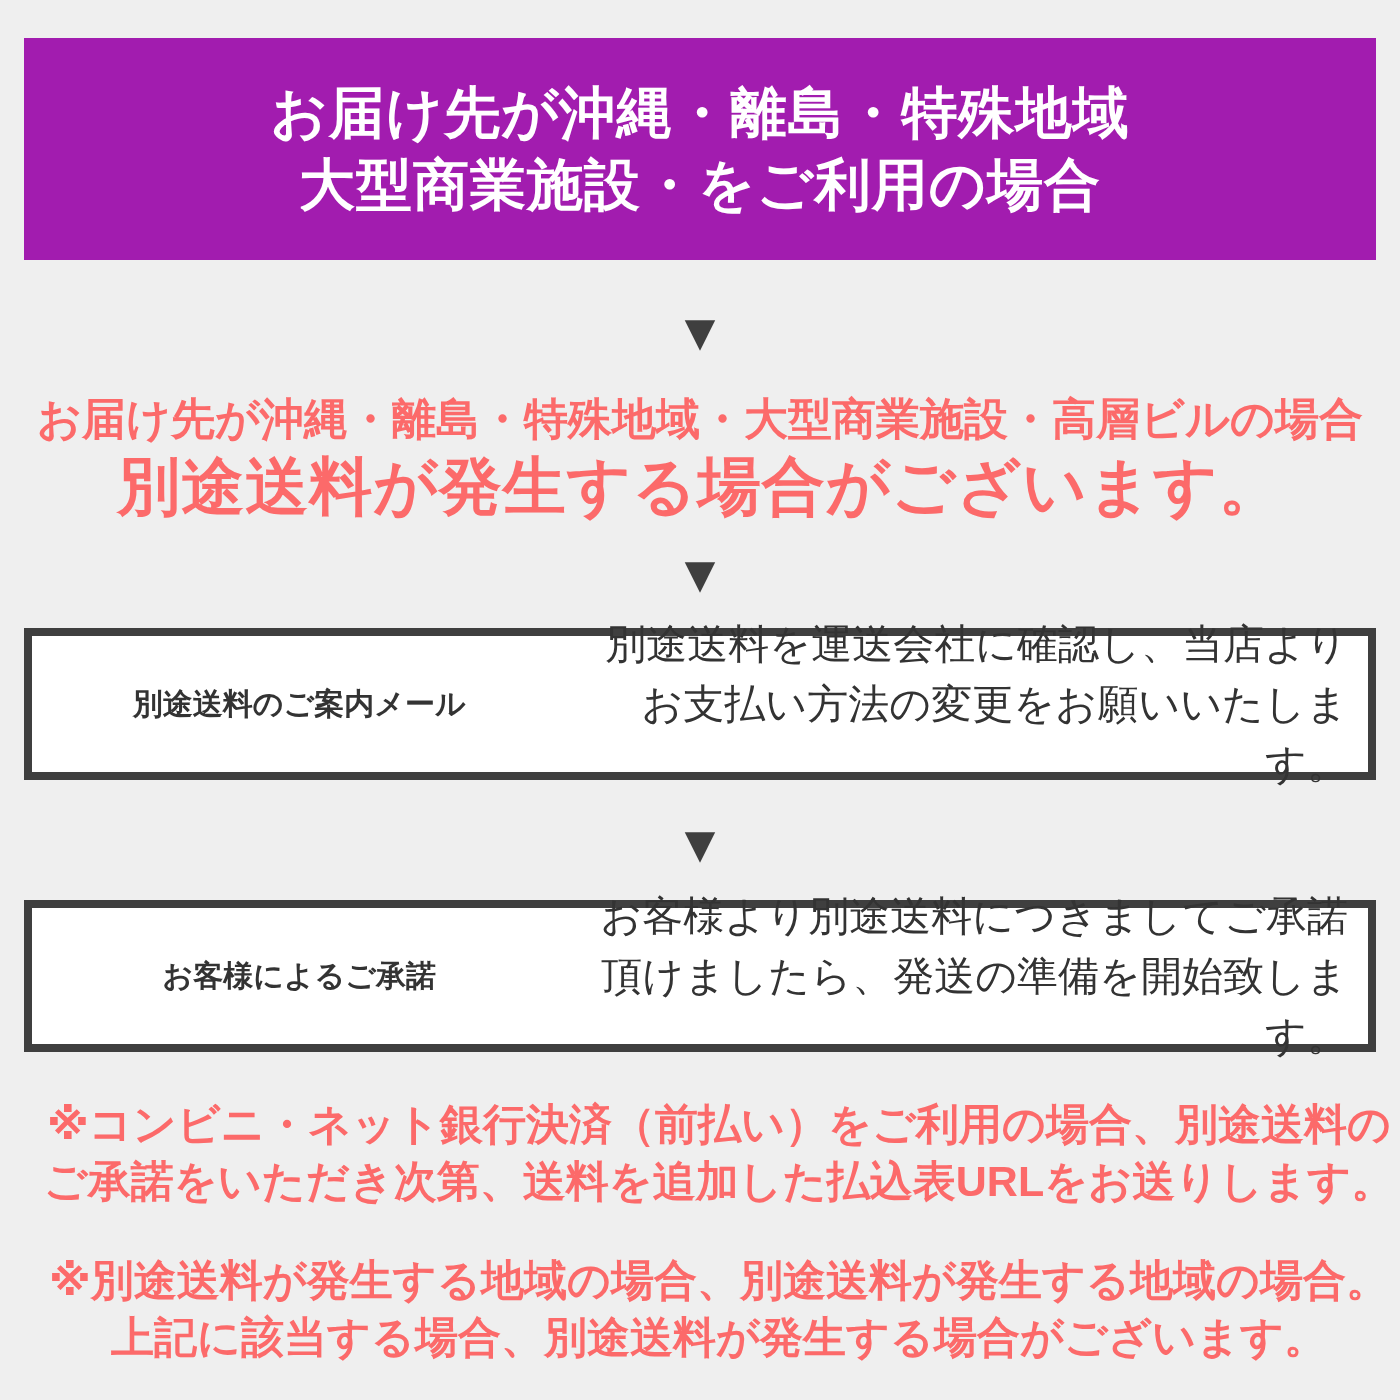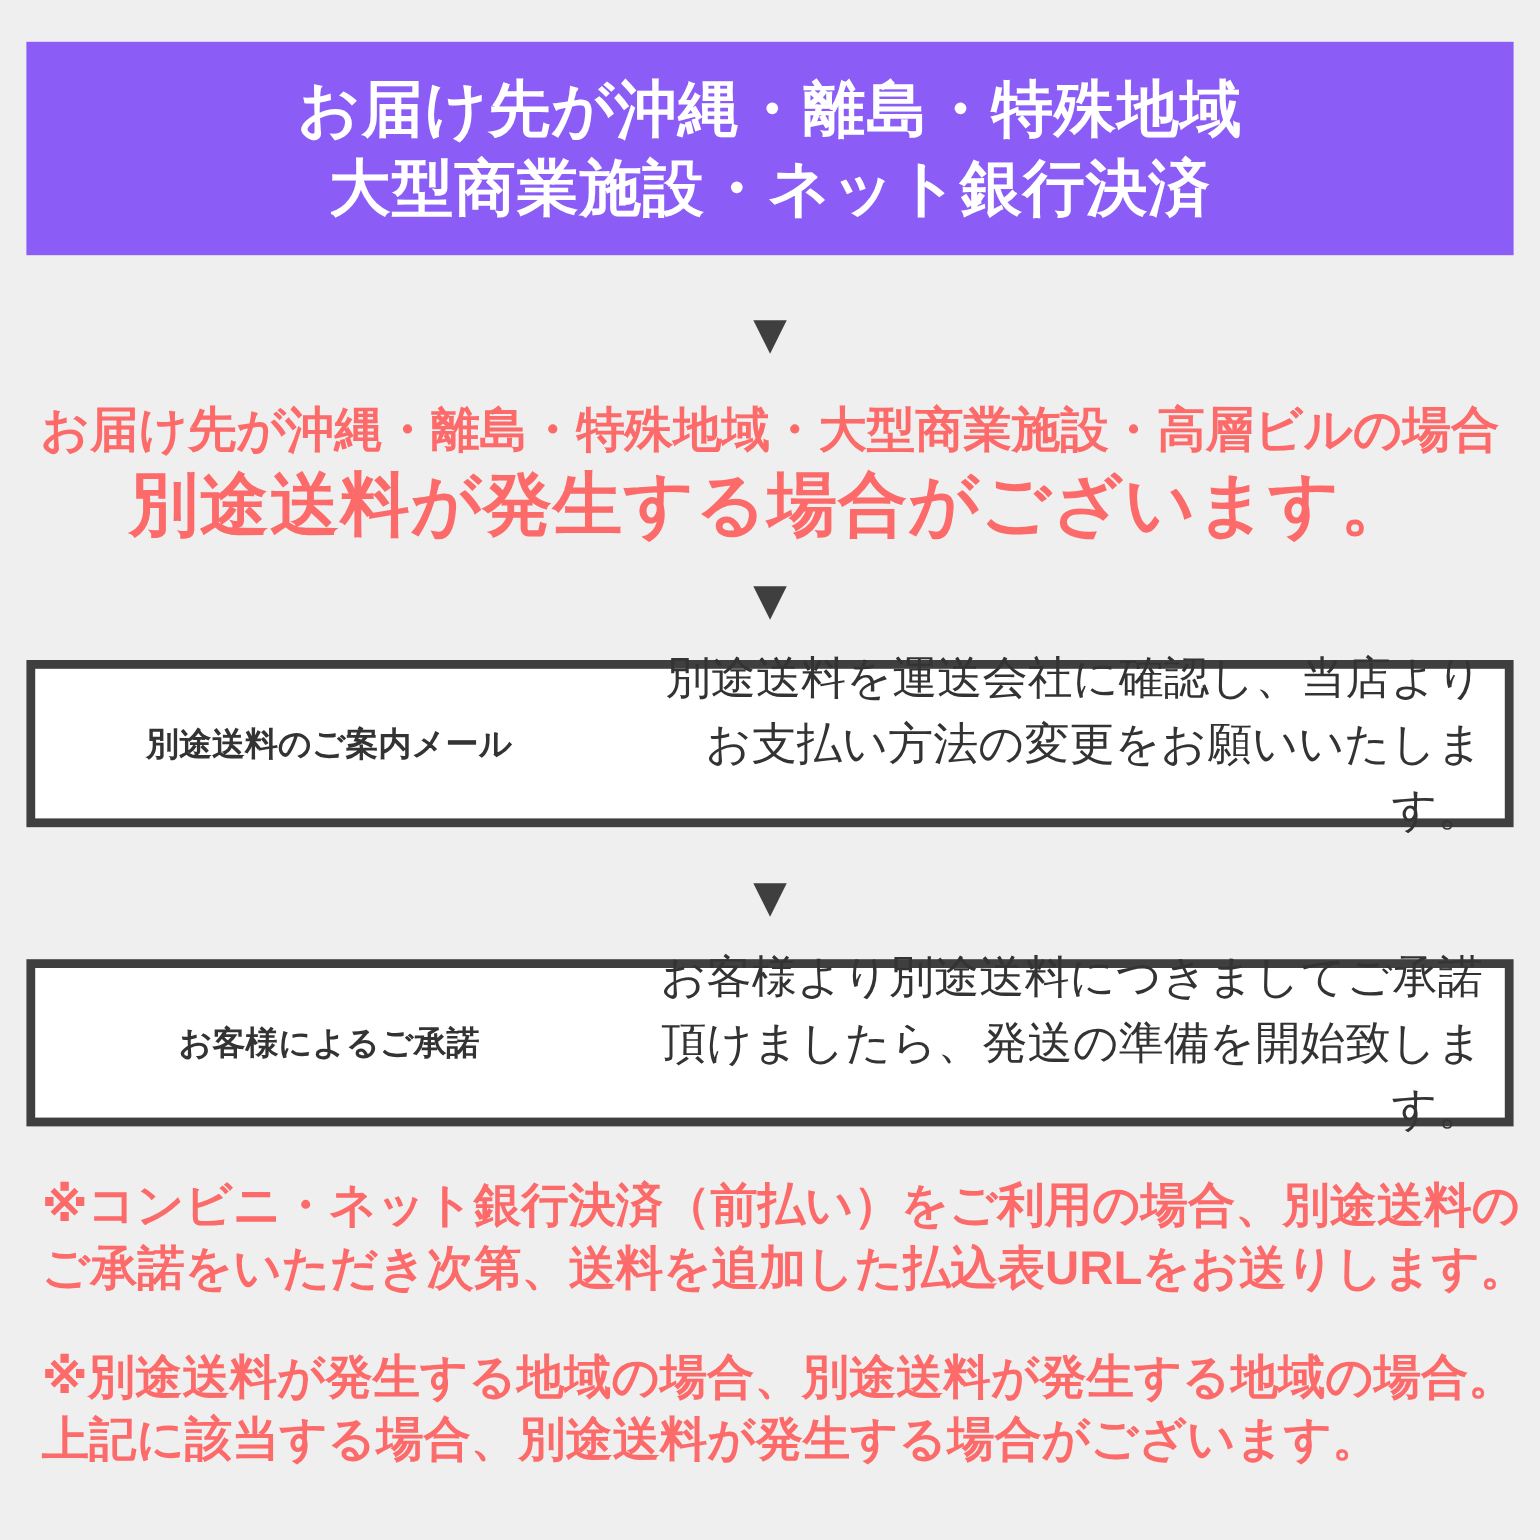--- a/index.html
+++ b/index.html
@@ -14,22 +14,22 @@
     overflow: hidden;
   }
   .page {
     width: 1400px;
     height: 1400px;
     position: relative;
   }
   
   .hero {
     margin: 38px 24px 0 24px;
-    height: 194px;
-    background: #8b5cf6;
+    height: 222px;
+    background: #a21caf;
     color: #ffffff;
     display: flex;
     flex-direction: column;
     justify-content: center;
     align-items: center;
     font-weight: 900;
     font-size: 56px;
     line-height: 72px;
     letter-spacing: 1px;
   }
@@ -87,38 +87,38 @@
     line-height: 60px;
     font-weight: 400;
     color: #333333;
     text-align: right;
     padding-right: 20px;
   }
   .desc-line { display: block; }
   
   .notes {
     margin-top: 44px;
-    text-align: left;
+    text-align: center;
     color: #fc6a6a;
     font-weight: 700;
     font-size: 43px;
     line-height: 57px;
     padding-left: 38px;
   }
   .note { margin: 0 0 42px 0; }
   .note-line { display: block; }
 </style>
 </head>
 <body>
 
 <div class="page">
 
   <header class="hero">
     <div class="hero-line">お届け先が沖縄・離島・特殊地域</div>
-    <div class="hero-line">大型商業施設・ネット銀行決済</div>
+    <div class="hero-line">大型商業施設・をご利用の場合</div>
   </header>
 
   <div class="arrow arrow-1">▼</div>
 
   <section class="notice">
     <div class="notice-line1">お届け先が沖縄・離島・特殊地域・大型商業施設・高層ビルの場合</div>
     <div class="notice-line2">別途送料が発生する場合がございます。</div>
   </section>
 
   <div class="arrow arrow-2">▼</div>

